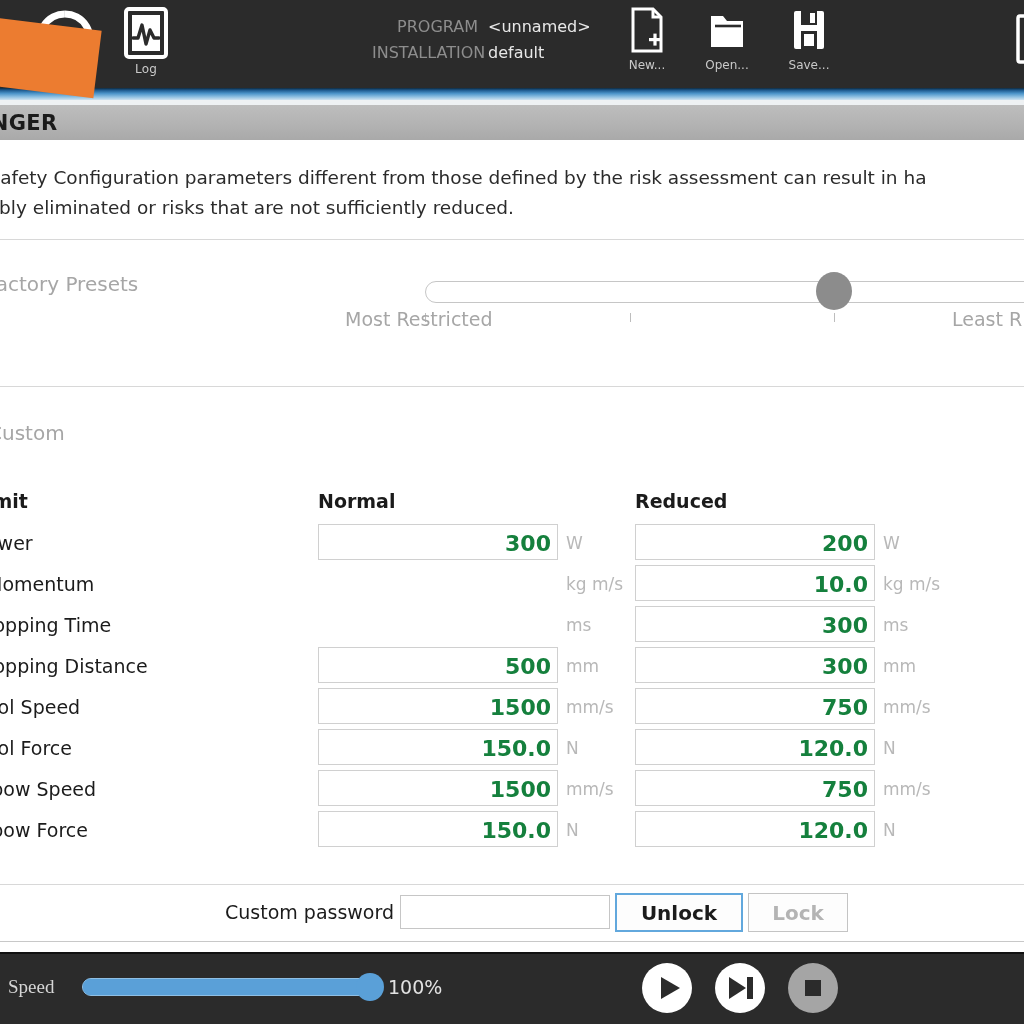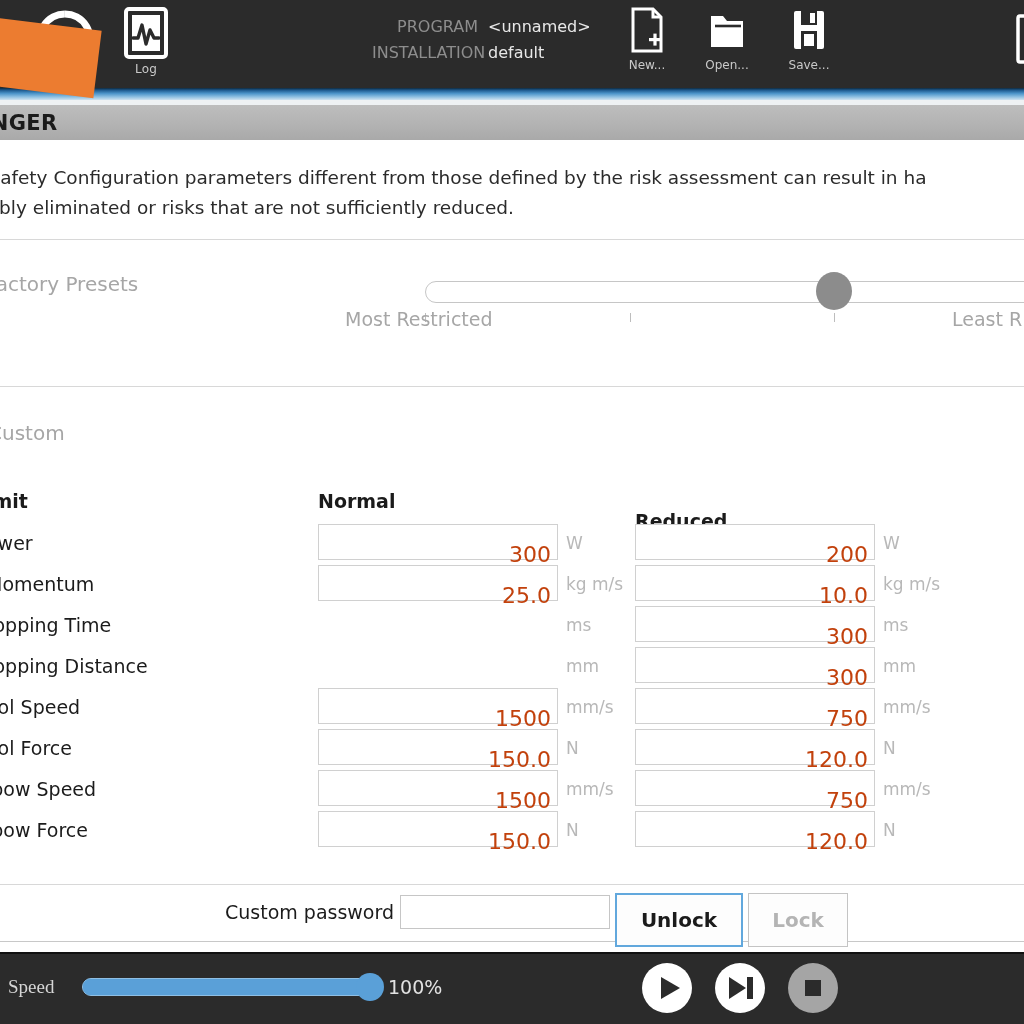--- a/index.html
+++ b/index.html
@@ -91,53 +91,53 @@
   #cap-least{left:952px;}
 
   
   .customlbl{
     position:absolute;left:-12px;top:421px;color:#a6a6a6;font-size:20px;
   }
   .tbl{position:absolute;left:0;top:480px;width:1024px;}
   .th{position:absolute;color:#1b1b1b;font-size:19px;font-weight:bold;}
   #th-limit{left:-14px;top:10px;}
   #th-normal{left:318px;top:10px;}
-  #th-reduced{left:635px;top:10px;margin-top:20px;}
+  #th-reduced{left:635px;top:10px;}
 
   .row{position:absolute;left:0;width:1024px;height:41px;}
   .row .rl{
     position:absolute;left:-14px;top:8px;color:#1b1b1b;font-size:19px;white-space:nowrap;
   }
   .cell{
     position:absolute;top:0;width:240px;height:36px;
     border:1px solid #d0d0d0;background:#ffffff;box-sizing:border-box;
   }
   .cell .v{
-    position:absolute;right:6px;top:17px;color:#c2410c;font-size:22px;font-weight:normal;
+    position:absolute;right:6px;top:6px;color:#15803d;font-size:22px;font-weight:bold;
   }
   .unit{
     position:absolute;top:9px;color:#b8b8b8;font-size:17px;white-space:nowrap;
   }
   .c-normal{left:318px;}
   .c-reduced{left:635px;}
   .u-normal{left:566px;}
   .u-reduced{left:883px;}
 
   
   .pwbar{
     position:absolute;left:0;top:884px;width:1024px;height:56px;background:#ffffff;
     border-top:1px solid #d8d8d8;border-bottom:1px solid #c8c8c8;
   }
   .pwlabel{position:absolute;left:225px;top:16px;color:#1b1b1b;font-size:19px;}
   .pwinput{
     position:absolute;left:400px;top:10px;width:210px;height:34px;
     border:1px solid #c6c6c6;background:#ffffff;box-sizing:border-box;
   }
   .btn{
-    position:absolute;top:8px;height:54px;box-sizing:border-box;
+    position:absolute;top:8px;height:39px;box-sizing:border-box;
     background:#fdfdfd;border:1px solid #c4c4c4;
     font-size:20px;font-weight:bold;color:#1b1b1b;
     display:flex;align-items:center;justify-content:center;
   }
   #btn-unlock{left:615px;width:128px;border:2px solid #62a8dd;}
   #btn-lock{left:748px;width:100px;color:#b4b4b4;font-weight:bold;}
 
   
   .footer{
     position:absolute;left:0;top:952px;width:1024px;height:72px;background:#2b2b2b;
@@ -282,39 +282,39 @@
             <span class="v">300</span>
           </div>
           <span class="unit u-normal">W</span>
           <div class="cell c-reduced">
             <span class="v">200</span>
           </div>
           <span class="unit u-reduced">W</span>
         </div>
         <div class="row" style="top: 85px;">
           <span class="rl">Momentum</span>
-          <div class="cell c-normal">
-            <span class="v">25.0</span>
-          </div>
           <span class="unit u-normal">kg m/s</span>
           <div class="cell c-reduced">
             <span class="v">10.0</span>
           </div>
           <span class="unit u-reduced">kg m/s</span>
         </div>
         <div class="row" style="top: 126px;">
           <span class="rl">topping Time</span>
           <span class="unit u-normal">ms</span>
           <div class="cell c-reduced">
             <span class="v">300</span>
           </div>
           <span class="unit u-reduced">ms</span>
         </div>
         <div class="row" style="top: 167px;">
           <span class="rl">topping Distance</span>
+          <div class="cell c-normal">
+            <span class="v">500</span>
+          </div>
           <span class="unit u-normal">mm</span>
           <div class="cell c-reduced">
             <span class="v">300</span>
           </div>
           <span class="unit u-reduced">mm</span>
         </div>
         <div class="row" style="top: 208px;">
           <span class="rl">ool Speed</span>
           <div class="cell c-normal">
             <span class="v">1500</span>

